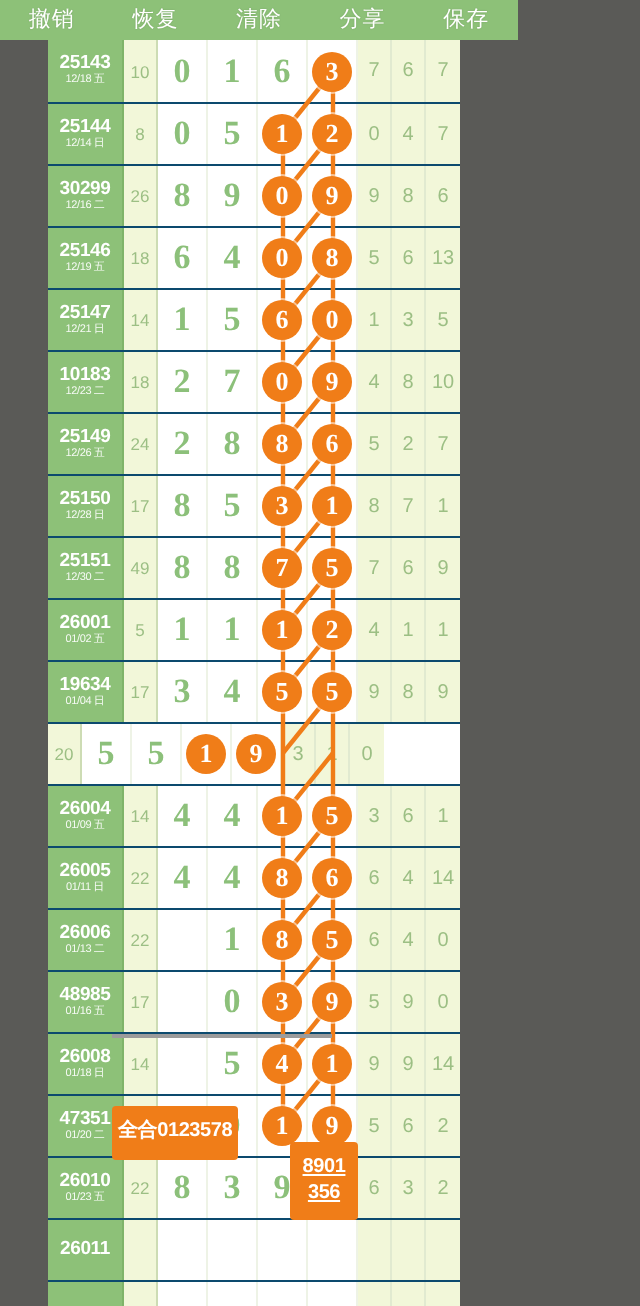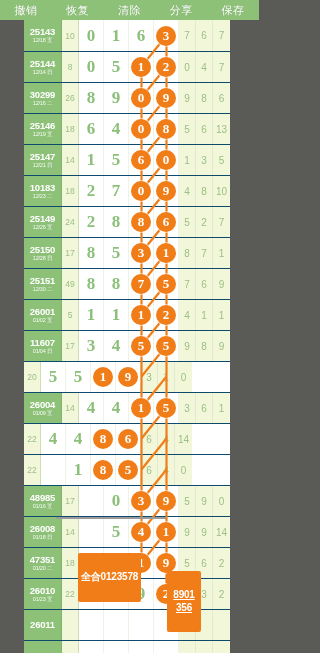--- a/index.html
+++ b/index.html
@@ -103,25 +103,24 @@
   #links{
     position:absolute; left:24px; top:0; width:206px; height:633px;
     pointer-events:none; z-index:2;
   }
 
   
   .tip{
     position:absolute;
     background:#f07d18; color:#fff;
     font-size:10px; font-weight:bold;
-    padding:18px 3px; border-radius:2px;
+    padding:7px 3px; border-radius:2px;
     white-space:nowrap; z-index:6;
     line-height:1.25;
     letter-spacing:-0.2px;
-    margin-left:22px;
   }
   #tip-left{ left:56px; top:533px; }
   #tip-right{ left:145px; top:551px; text-align:center; min-width:34px;text-decoration:underline;}
 
   
   .hrule{
     position:absolute; height:2px; background:#9b9b9b; z-index:4;
   }
 </style>
 </head>
@@ -357,21 +356,21 @@
         </div>
         <div class="c-main">
           <span class="ball">2</span>
         </div>
         <div class="c-post">4</div>
         <div class="c-post">1</div>
         <div class="c-post">1</div>
       </div>
       <div class="row">
         <div class="c-label">
-          <span class="iss">11607</span>
+          <span class="iss">19634</span>
           <span class="dt">01/04 日</span>
         </div>
         <div class="c-pre">17</div>
         <div class="c-main">
           <span class="plain">3</span>
         </div>
         <div class="c-main">
           <span class="plain">4</span>
         </div>
         <div class="c-main">
@@ -418,40 +417,48 @@
           <span class="ball">1</span>
         </div>
         <div class="c-main">
           <span class="ball">5</span>
         </div>
         <div class="c-post">3</div>
         <div class="c-post">6</div>
         <div class="c-post">1</div>
       </div>
       <div class="row sep">
+        <div class="c-label">
+          <span class="iss">26005</span>
+          <span class="dt">01/11 日</span>
+        </div>
         <div class="c-pre">22</div>
         <div class="c-main">
           <span class="plain">4</span>
         </div>
         <div class="c-main">
           <span class="plain">4</span>
         </div>
         <div class="c-main">
           <span class="ball">8</span>
         </div>
         <div class="c-main">
           <span class="ball">6</span>
         </div>
         <div class="c-post">6</div>
         <div class="c-post">4</div>
         <div class="c-post">
           <span class="sm">14</span>
         </div>
       </div>
       <div class="row">
+        <div class="c-label">
+          <span class="iss">26006</span>
+          <span class="dt">01/13 二</span>
+        </div>
         <div class="c-pre">22</div>
         <div class="c-main blank"></div>
         <div class="c-main">
           <span class="plain">1</span>
         </div>
         <div class="c-main">
           <span class="ball">8</span>
         </div>
         <div class="c-main">
           <span class="ball">5</span>

